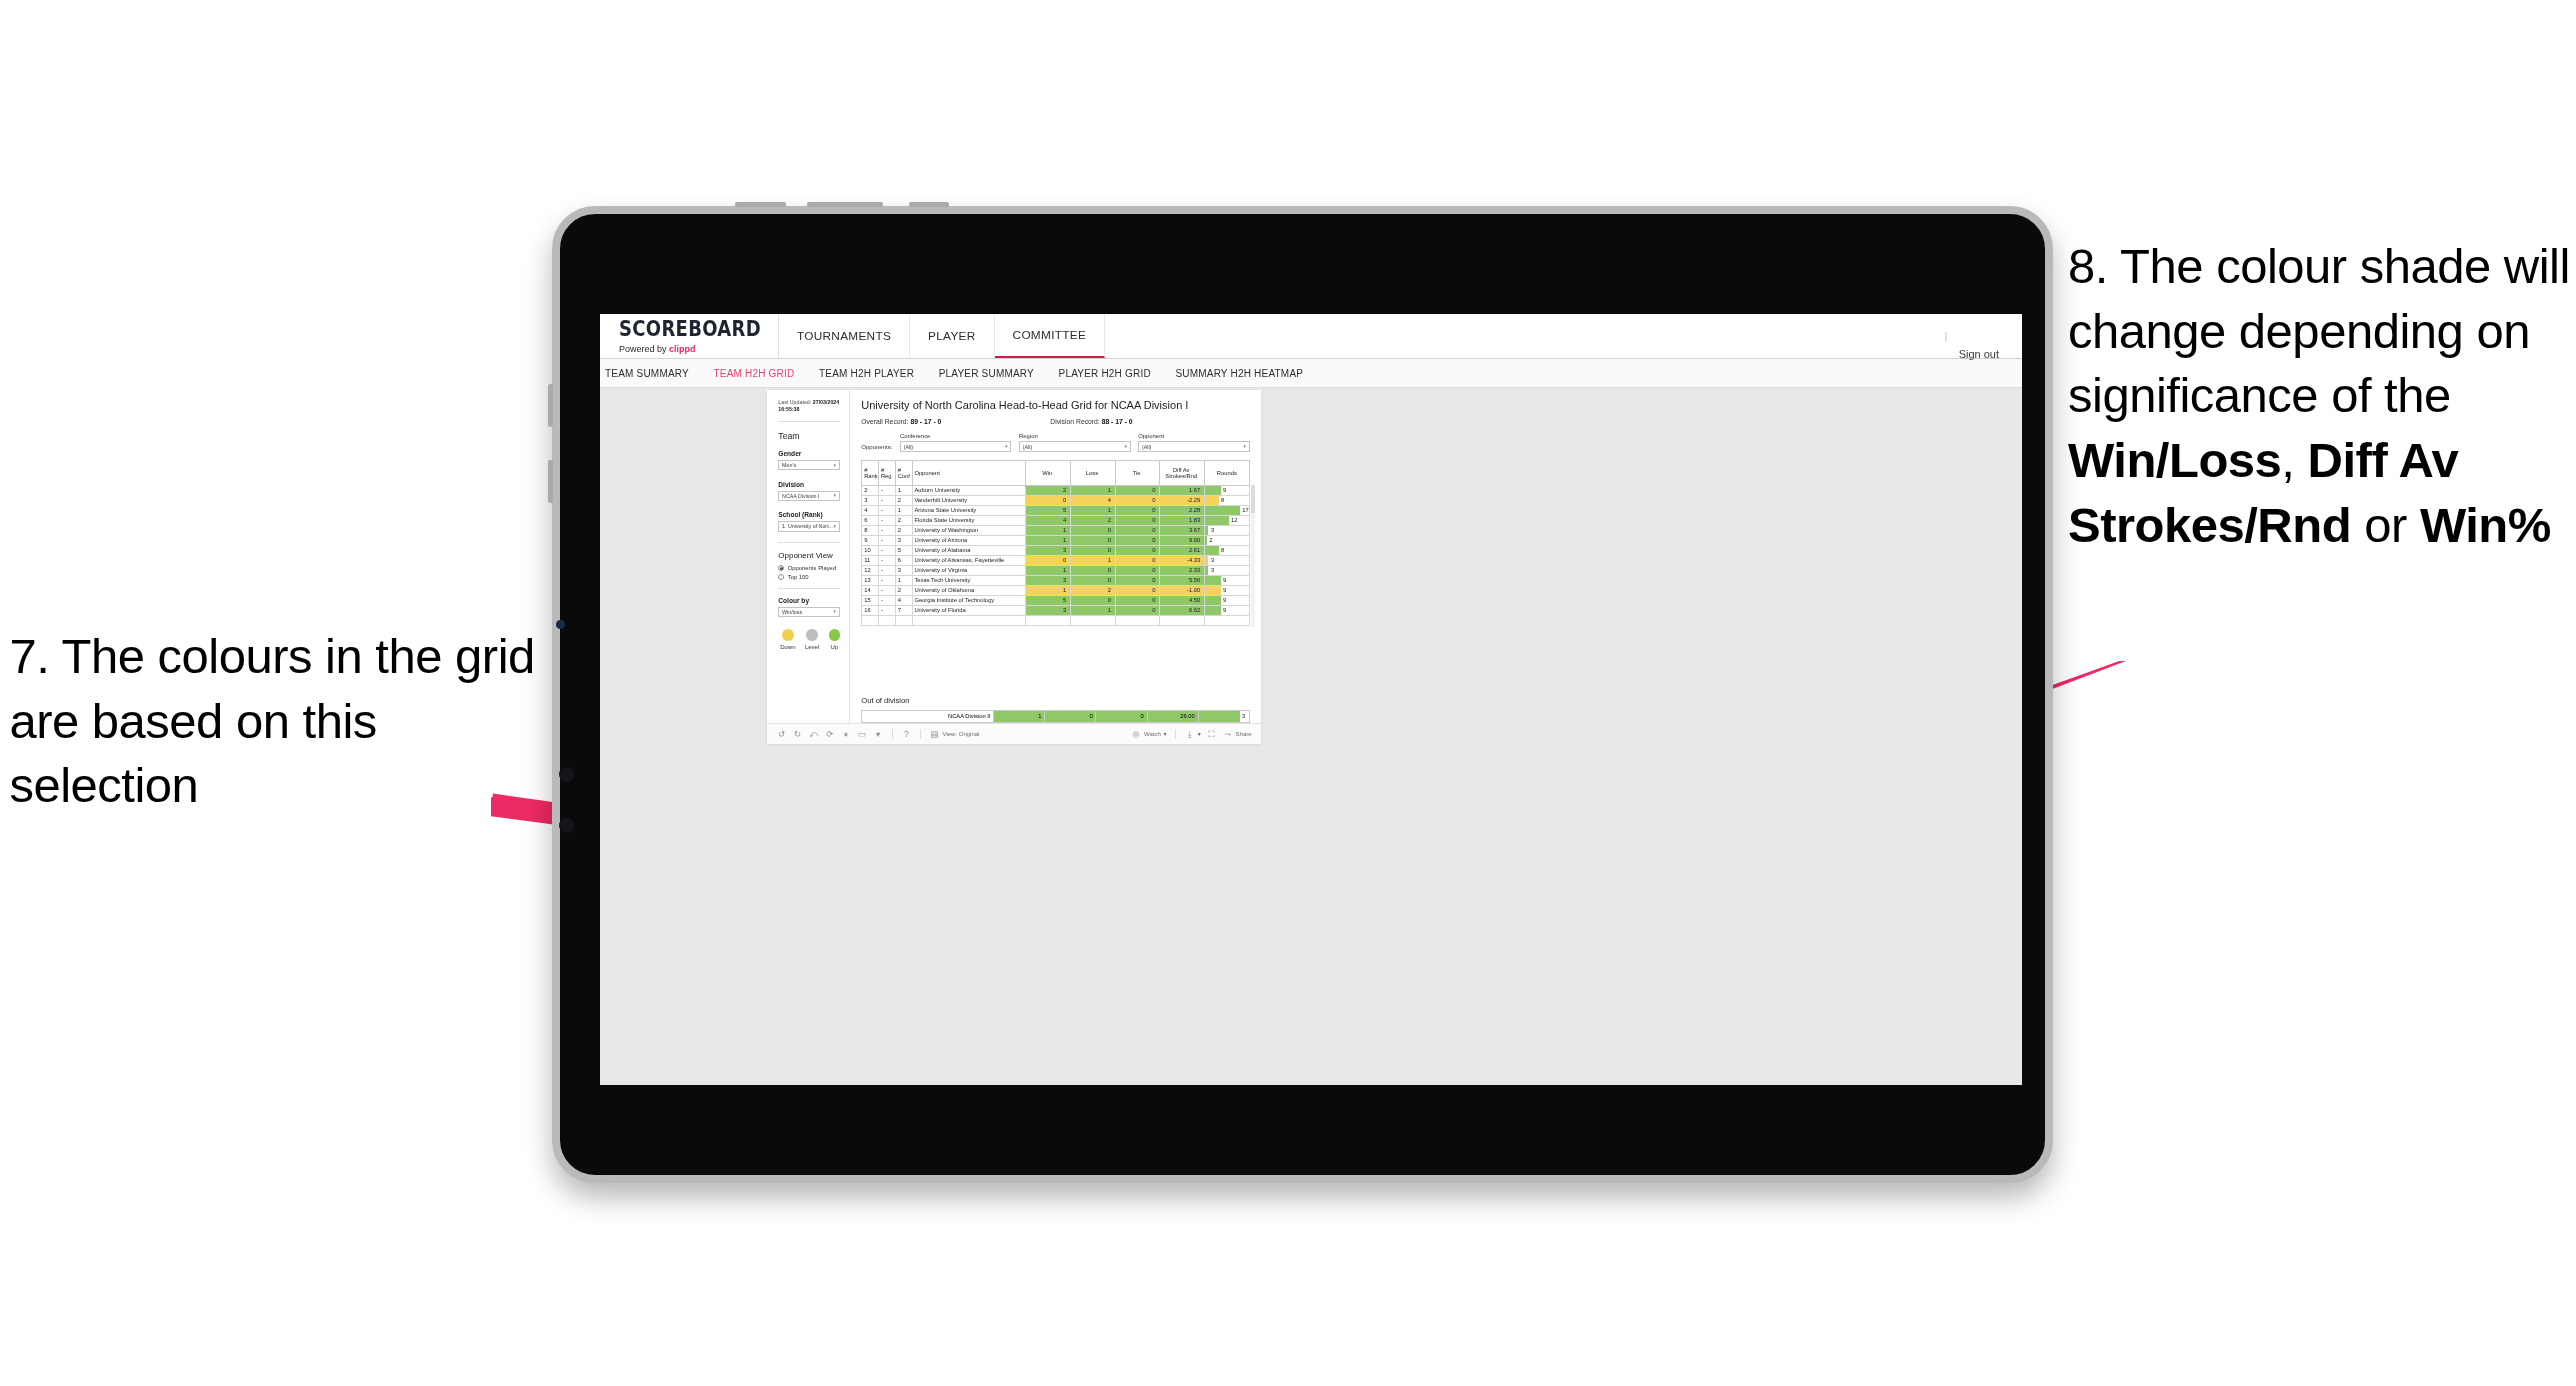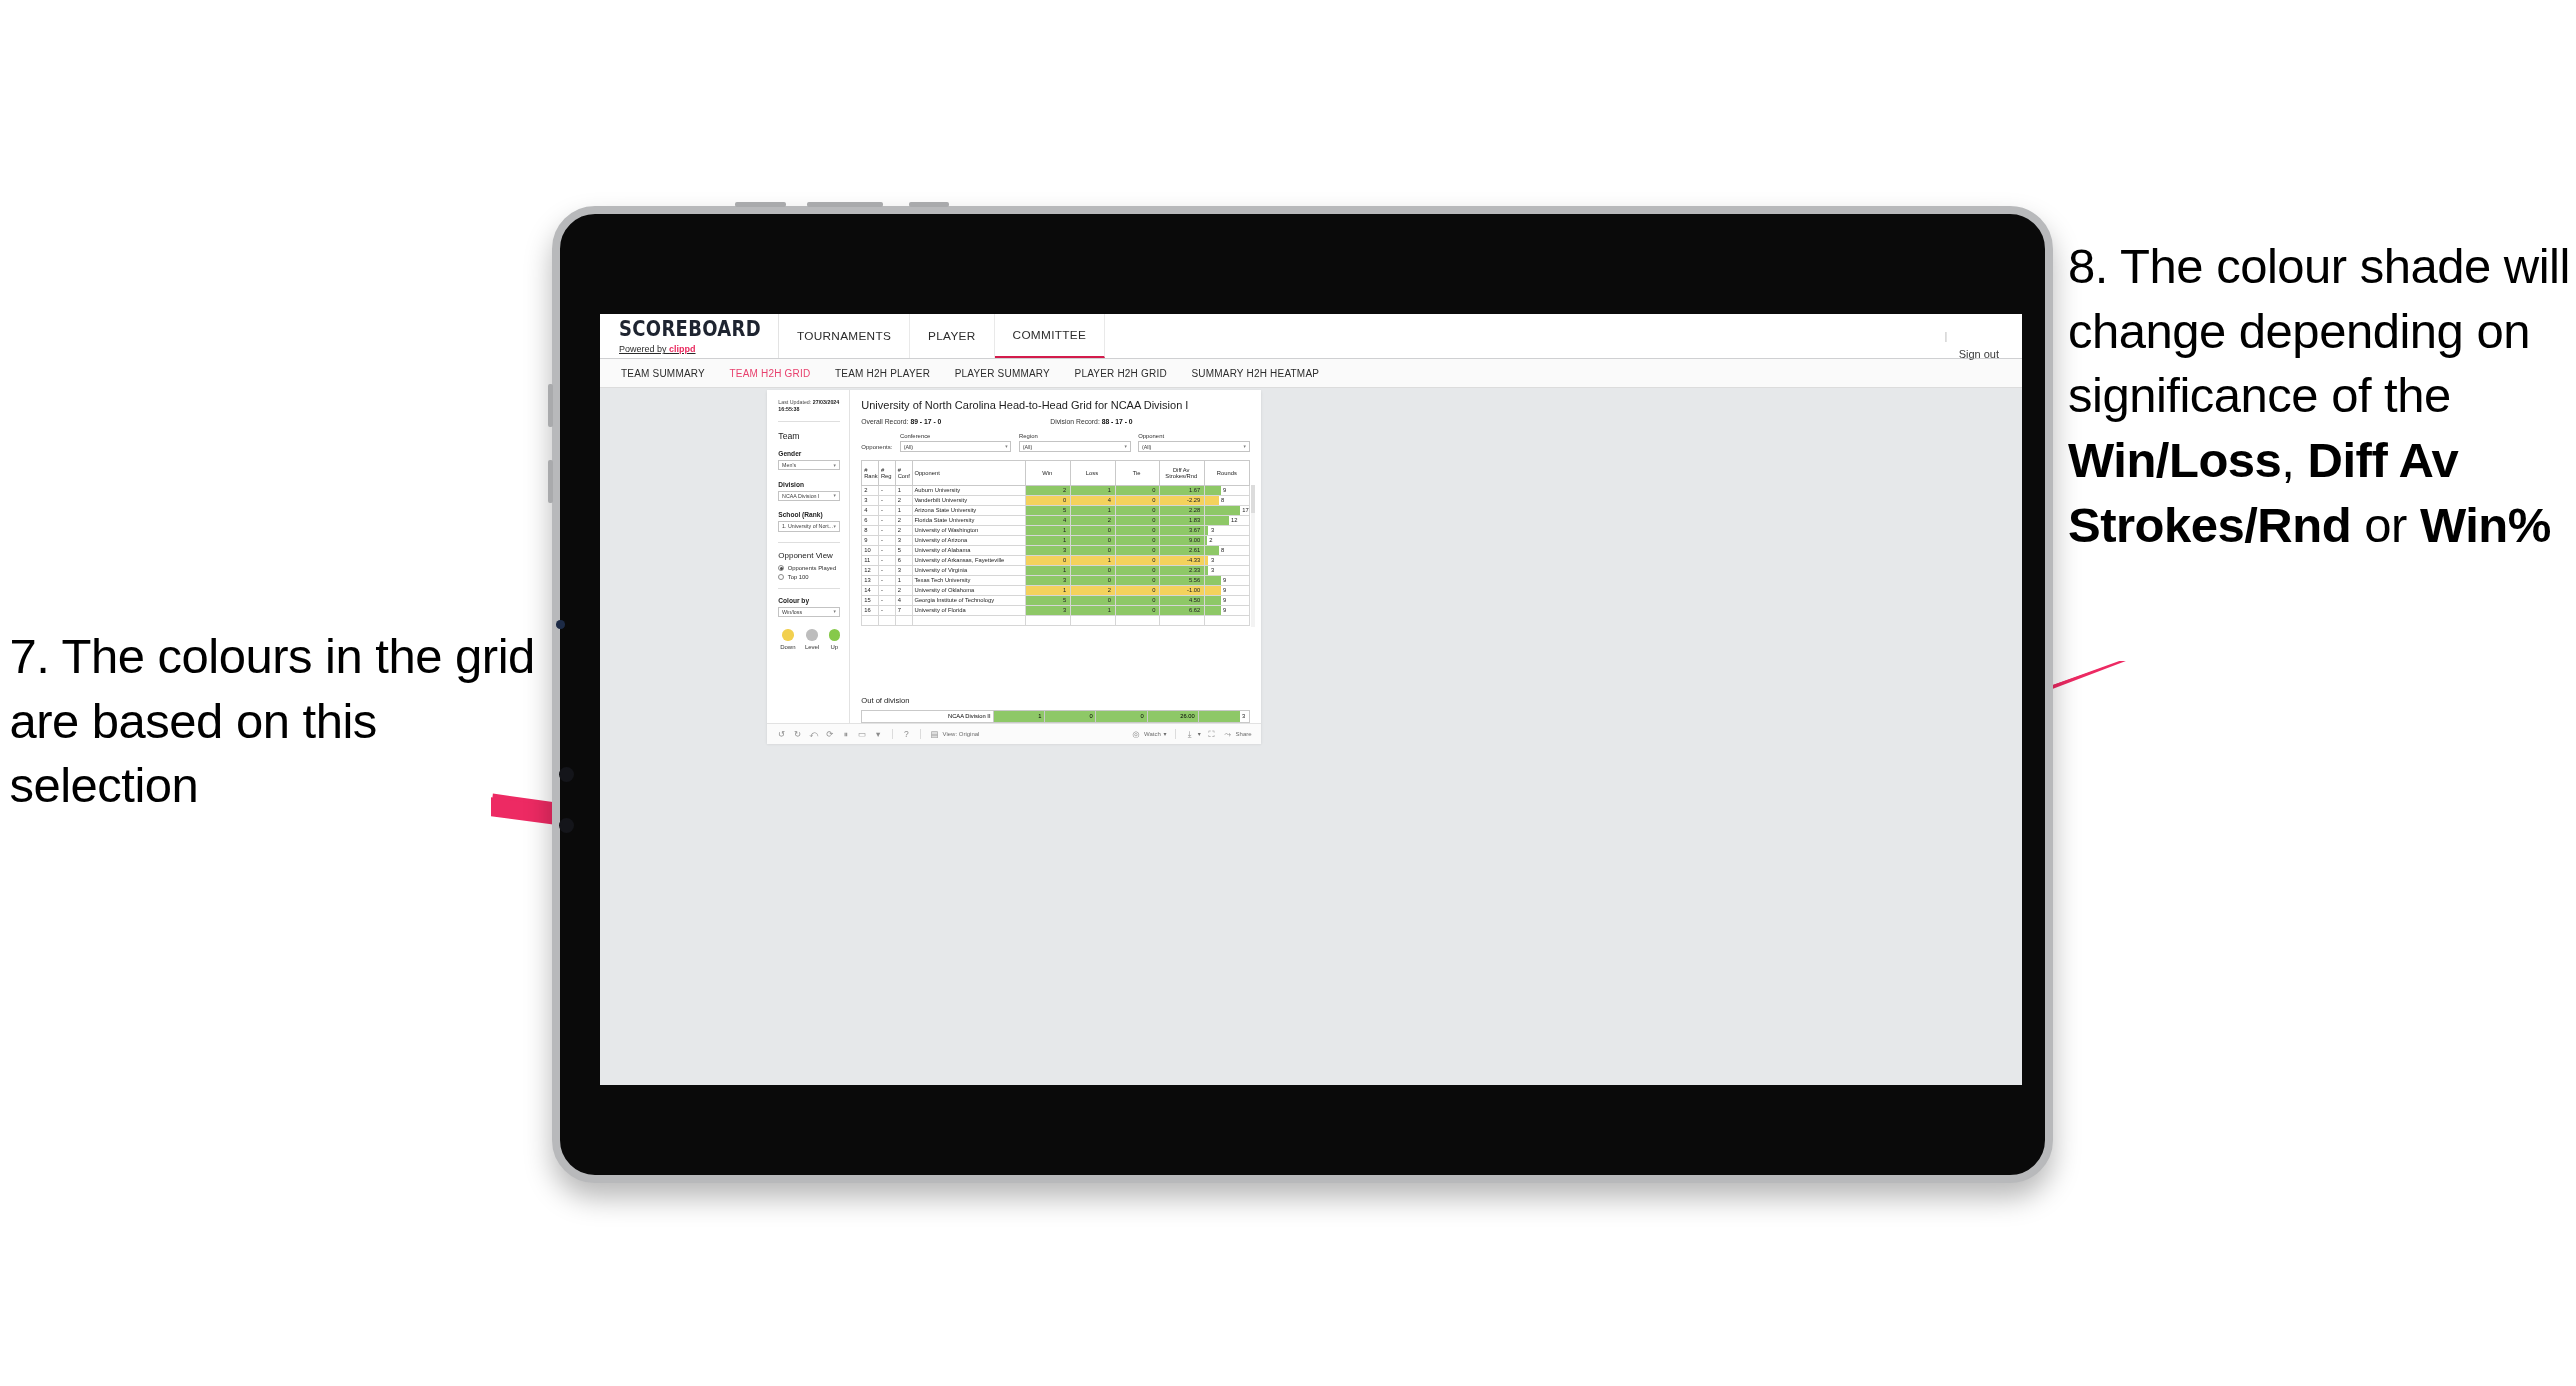--- a/index.html
+++ b/index.html
@@ -80,21 +80,21 @@
     font-family: "DejaVu Sans", sans-serif;
     font-weight: bold;
     font-size: 18px;
     letter-spacing: 0.3px;
     color: #1e2430;
     line-height: 1;
     transform: scaleY(1.18);
     transform-origin: left bottom;
   }
   .brand-sub {
-    font-size: 9px; color: #2b2b2b; margin-top: 4px; text-decoration: underline;
+    font-size: 9px; color: #2b2b2b; margin-top: 4px;
   }
   .brand-sub .pink { color: #ea2a5f; font-weight: bold; }
   .topnav-items { display: flex; align-items: stretch; }
   .topnav-item {
     display: flex; align-items: center;
     padding: 0 18px;
     font-size: 11.8px; color: #2c2c2c;
     letter-spacing: 0.3px;
     border-right: 0.9px solid #e9e9e9;
     cursor: pointer;
@@ -106,21 +106,21 @@
     padding-right: 23px; gap: 11.3px;
     font-size: 11px; color: #3a3a3a;
   }
   .topnav-right .bar { color: #bbb; }
   .signout { cursor: pointer; margin-top: 35px; }
 
   
   .subnav {
     height: 29px; background: #fafafa;
     display: flex; align-items: center;
-    gap: 24.6px; padding-left: 21px;
+    gap: 24.6px; padding-left: 5px;
     border-bottom: 0.9px solid #dcdcdc;
     font-size: 10px; letter-spacing: 0.2px;
   }
   .subnav-item { color: #2c2c2c; cursor: pointer; }
   .subnav-item.active { color: #e8416e; }
 
   
   #viz {
     position: absolute;
     left: 167px; top: 76px;

